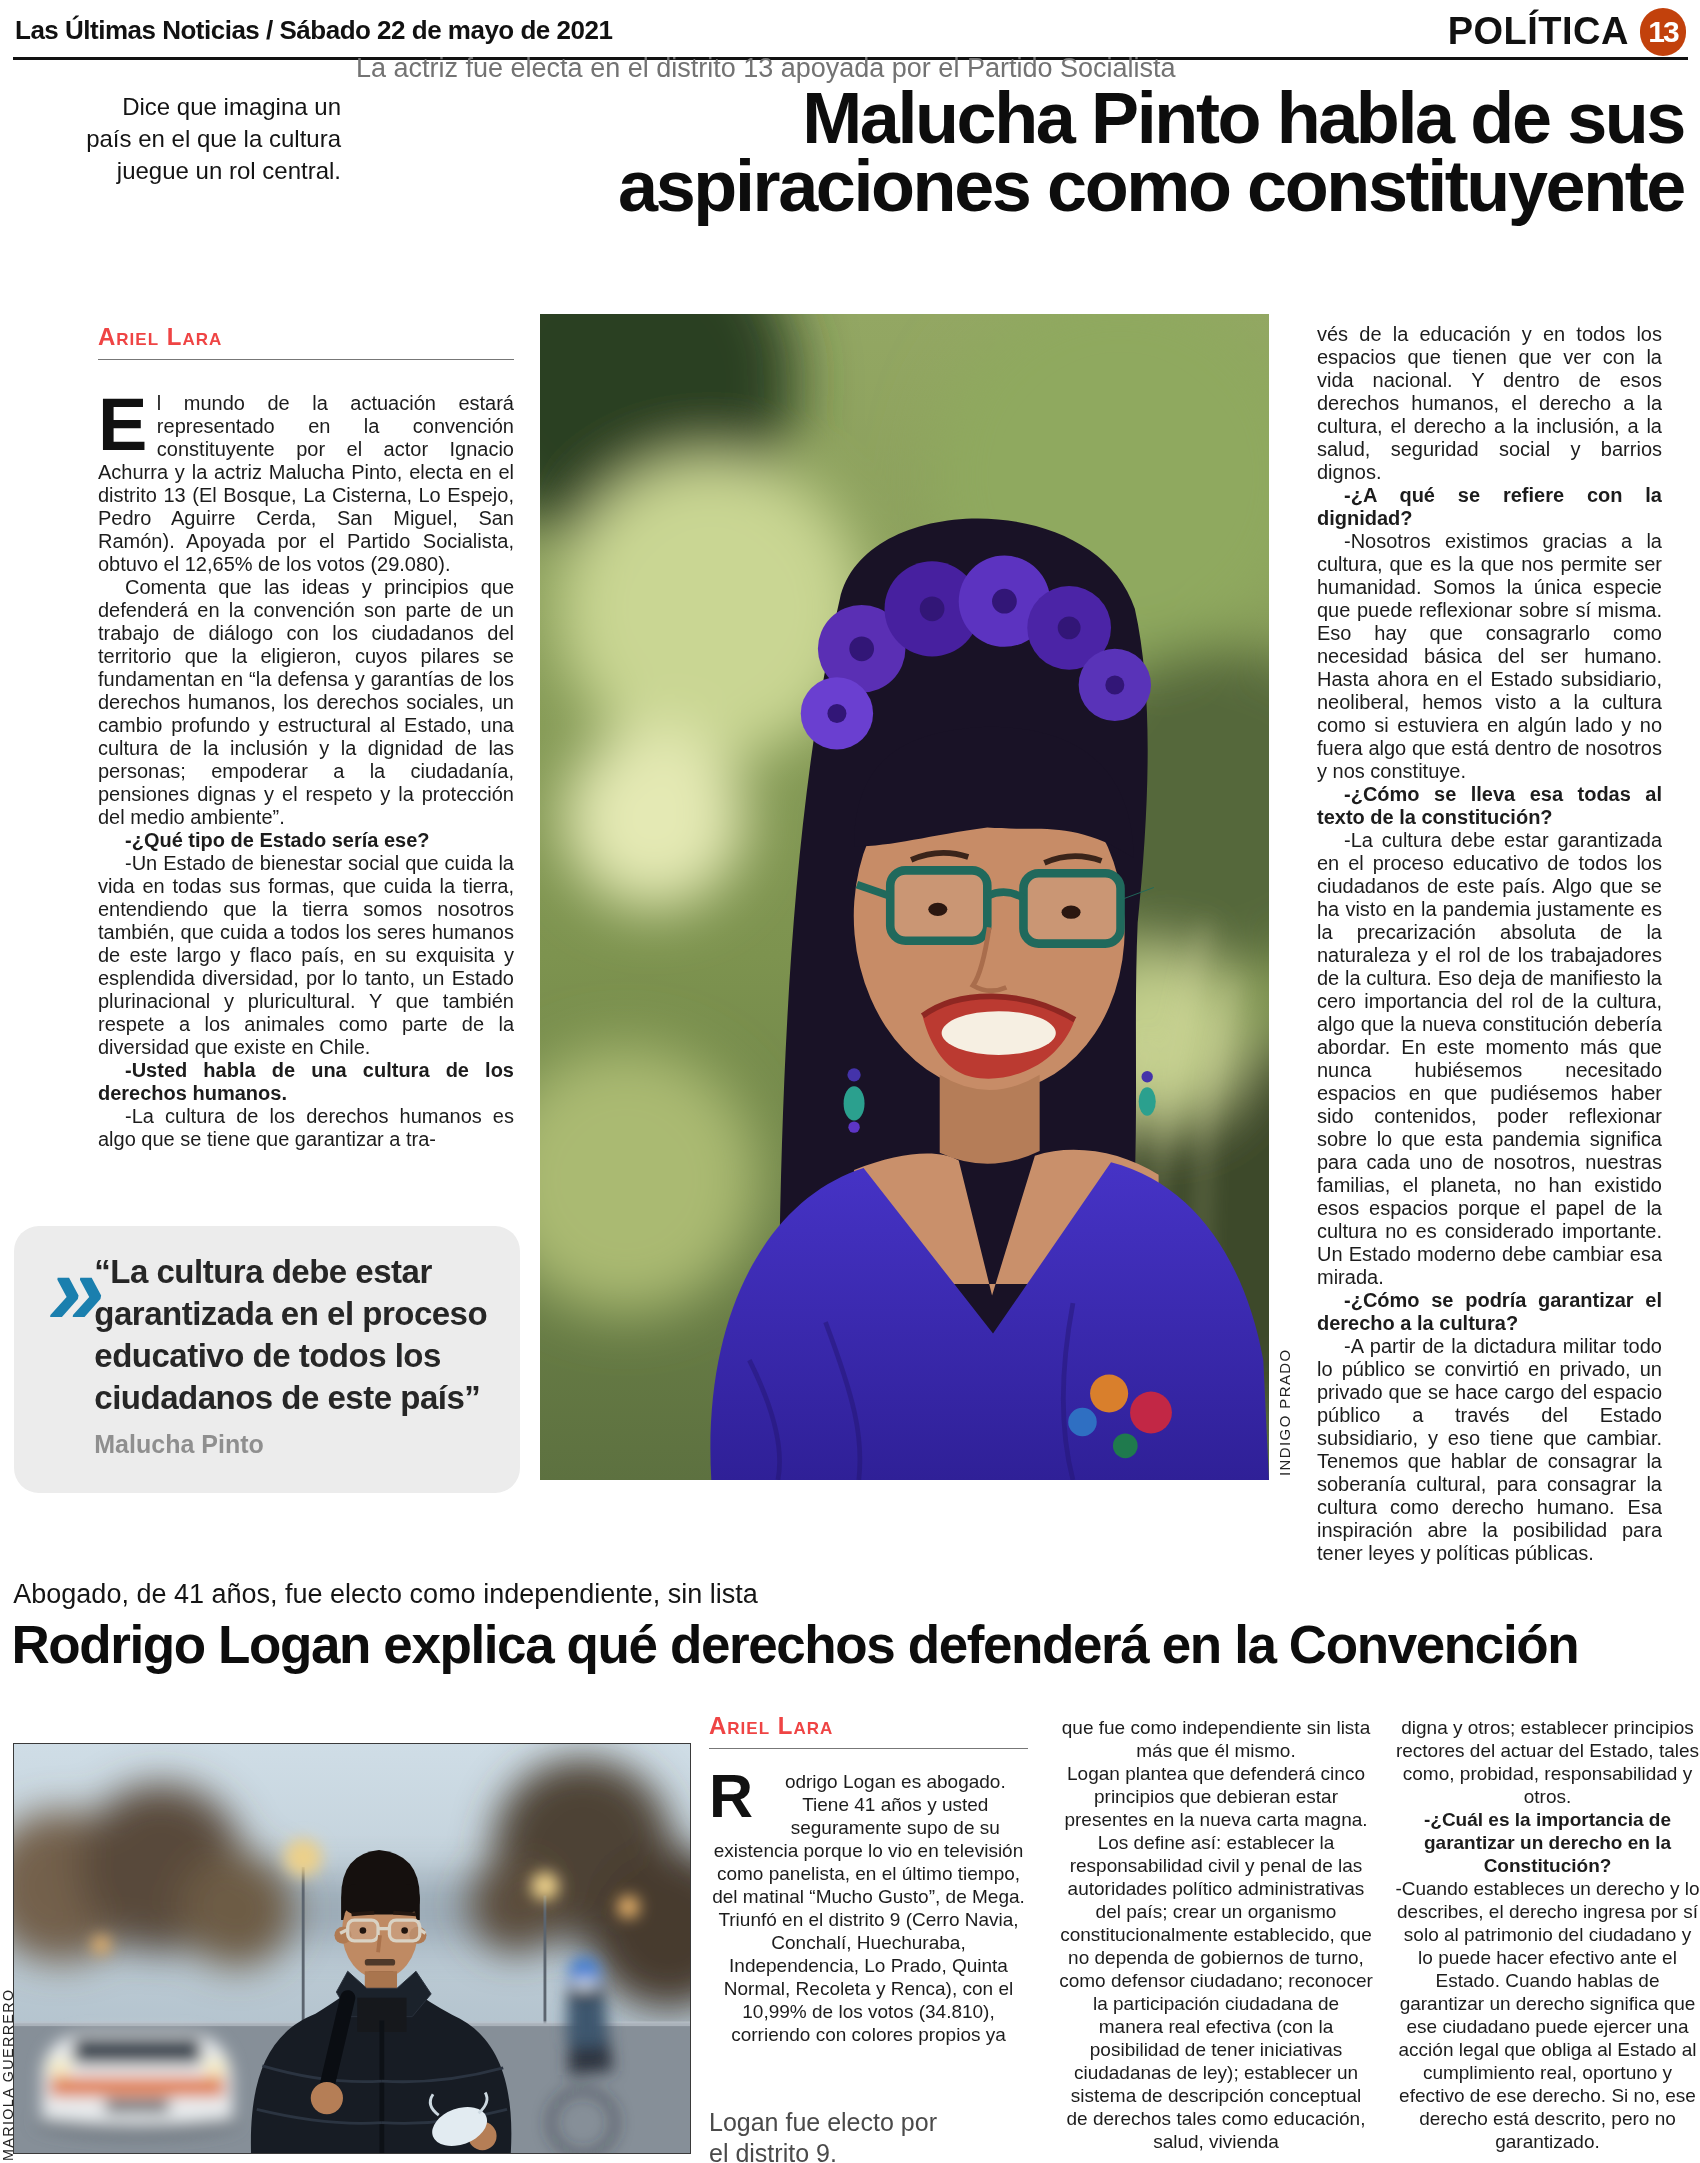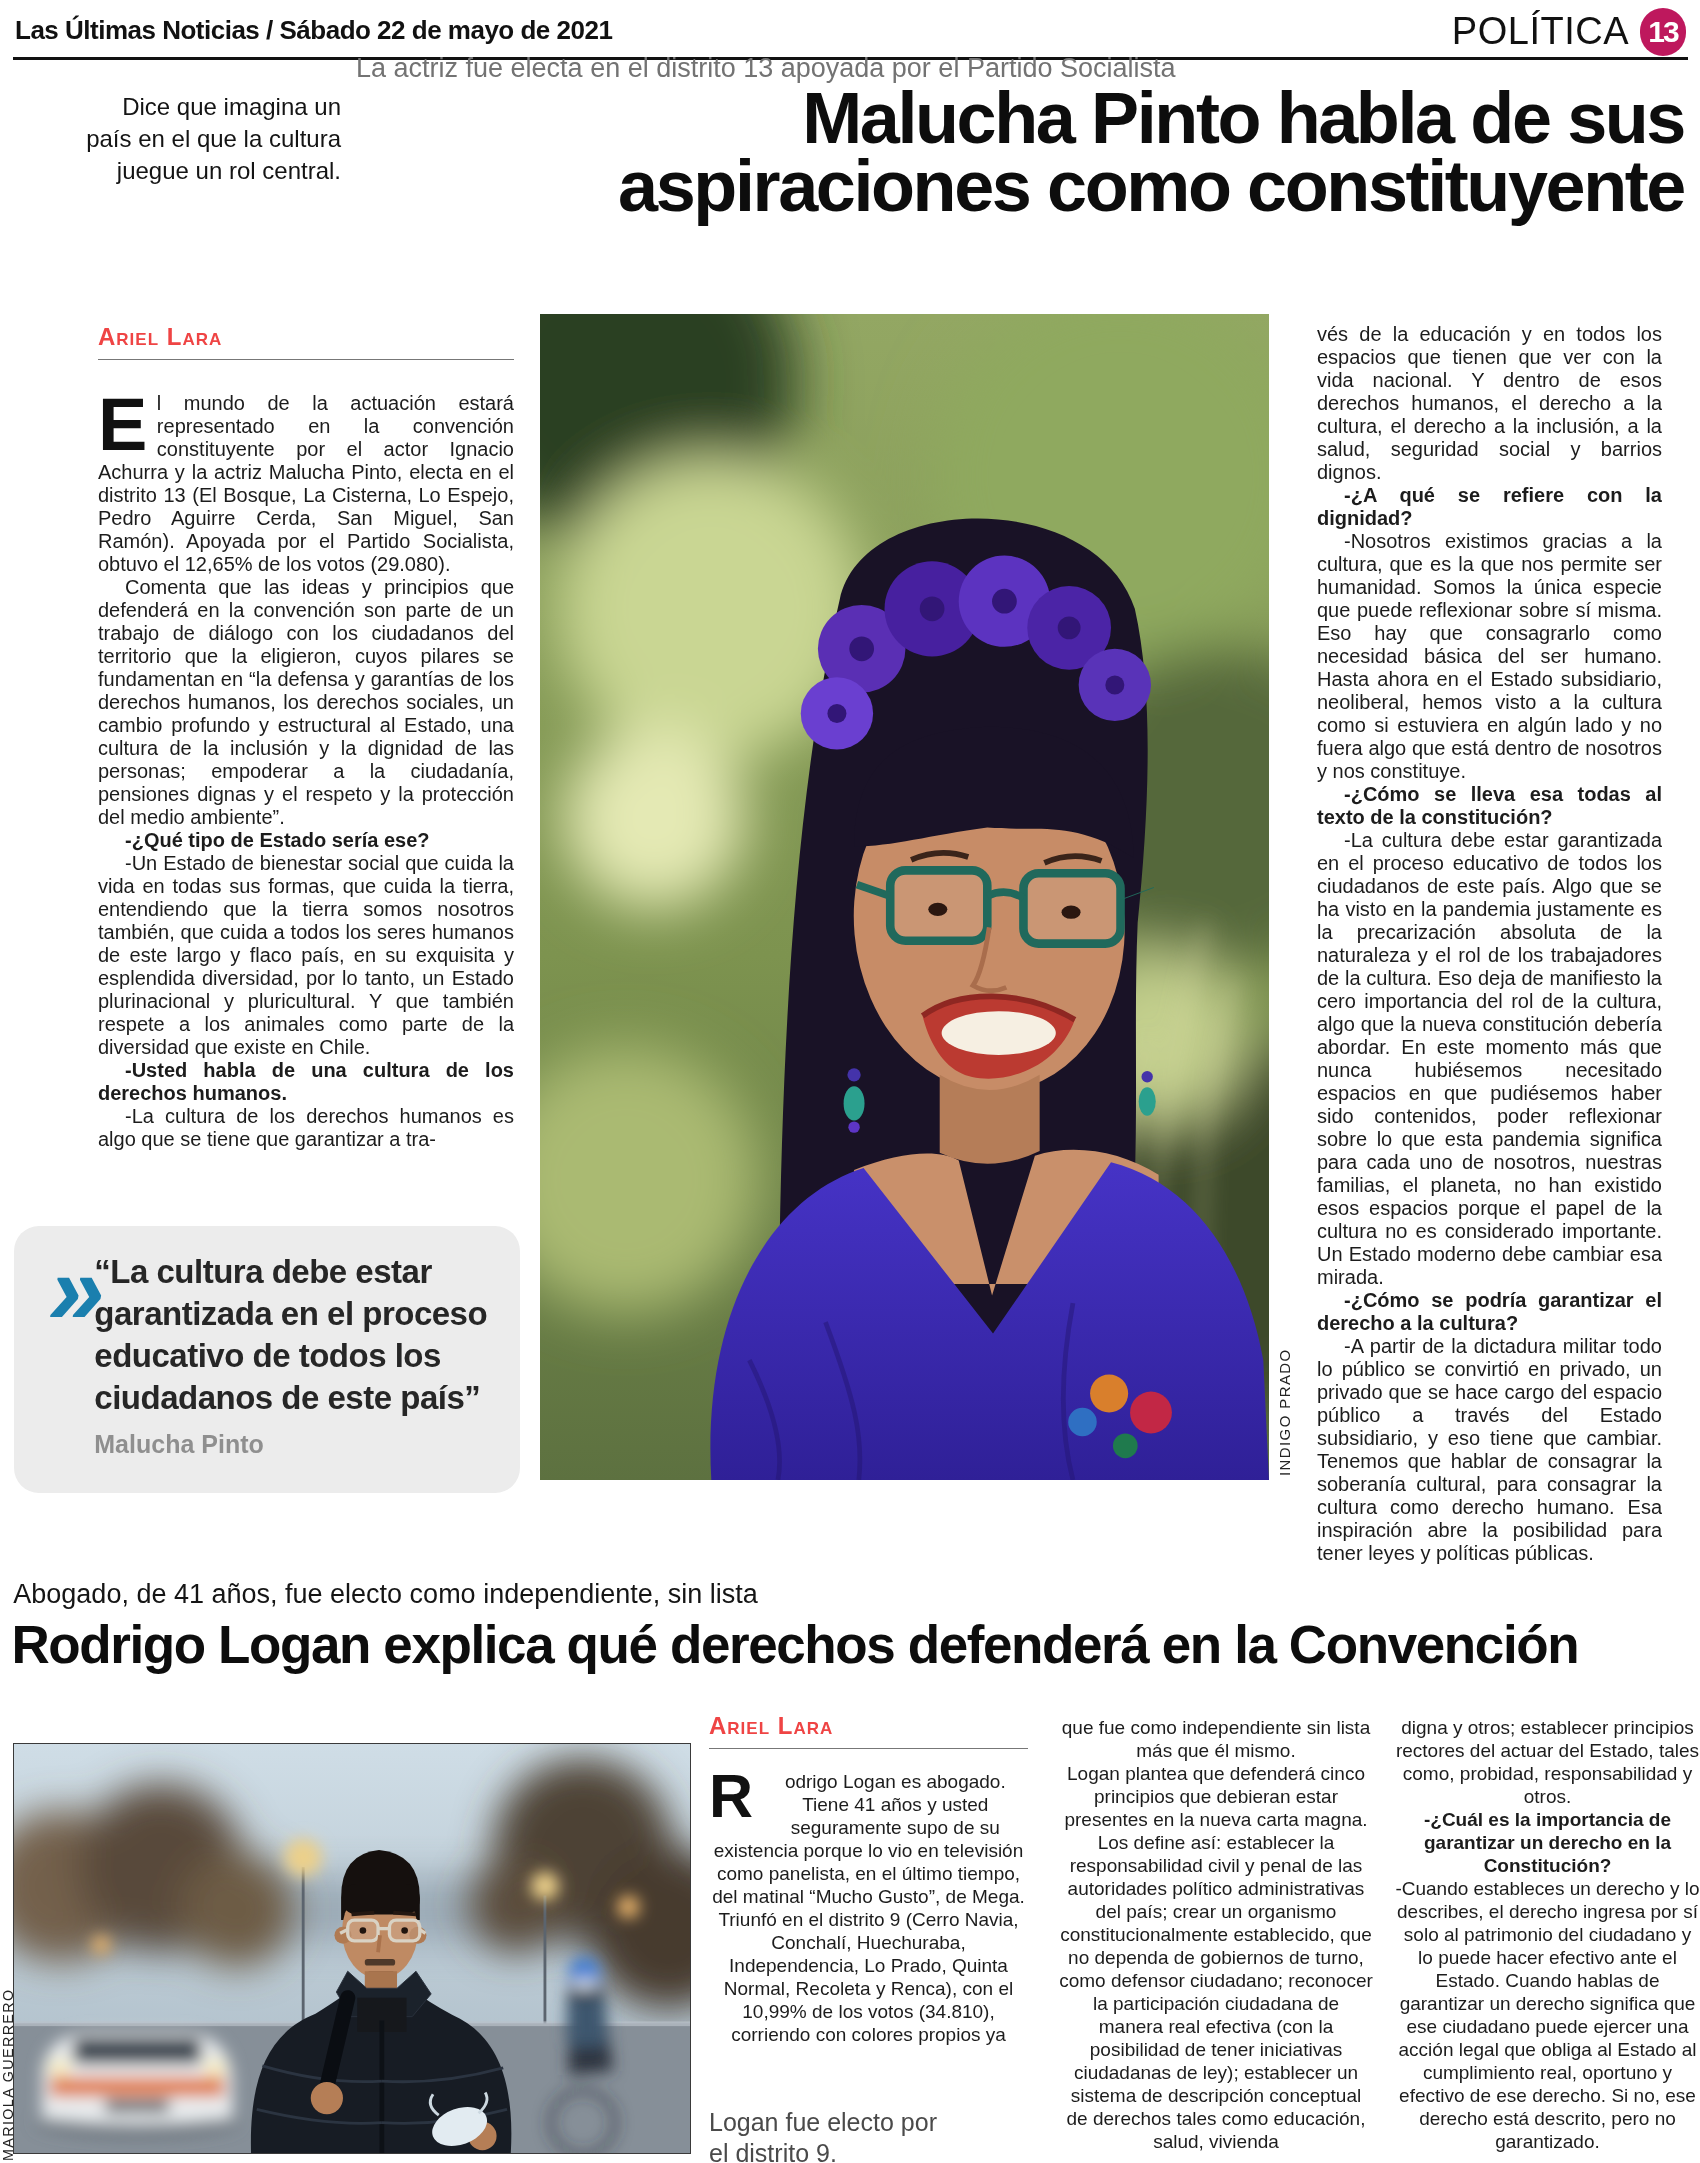--- a/index.html
+++ b/index.html
@@ -4,22 +4,22 @@
 <style>
   html,body{margin:0;padding:0;background:#fff;}
   body{font-family:"Liberation Sans",sans-serif;color:#1a1a1a;}
   .page{position:relative;width:1701px;height:2164px;background:#fff;overflow:hidden;}
   p{margin:0;}
 
   
   .masthead-left{position:absolute;left:15px;top:15px;font-size:26px;letter-spacing:-0.5px;color:#111;white-space:nowrap;}
   .masthead-left .paper{font-weight:800;}
   .masthead-left .date{font-weight:600;}
-  .section-label{position:absolute;right:72px;top:9.5px;font-size:38px;font-weight:400;letter-spacing:0.5px;color:#111;}
-  .page-badge{position:absolute;right:15px;top:7.6px;width:46px;height:48px;background:#be185d;color:#fff;
+  .section-label{position:absolute;right:72px;top:9.5px;font-size:38px;font-weight:700;letter-spacing:0.5px;color:#111;}
+  .page-badge{position:absolute;right:15px;top:7.6px;width:46px;height:48px;background:#c2410c;color:#fff;
               display:flex;align-items:center;justify-content:center;font-size:30px;font-weight:800;letter-spacing:-1.9px;border-radius:23px;}
   .header-rule{position:absolute;left:13.3px;right:13.3px;top:57px;height:2.9px;background:#111;}
 
   
   .a1-kicker{position:absolute;left:356px;top:53px;font-size:27px;font-weight:500;color:#737373;}
   .a1-headline{position:absolute;left:352px;top:84px;width:1332px;font-size:72px;line-height:68px;
                font-weight:800;letter-spacing:-2.4px;color:#0d0d0d;text-align:right;}
   .a1-deck{position:absolute;left:86px;top:91px;width:255px;text-align:right;font-size:24px;line-height:32px;
            font-weight:400;color:#141414;}
   .byline{font-variant:small-caps;font-size:24px;font-weight:600;letter-spacing:1px;color:#ef4444;

